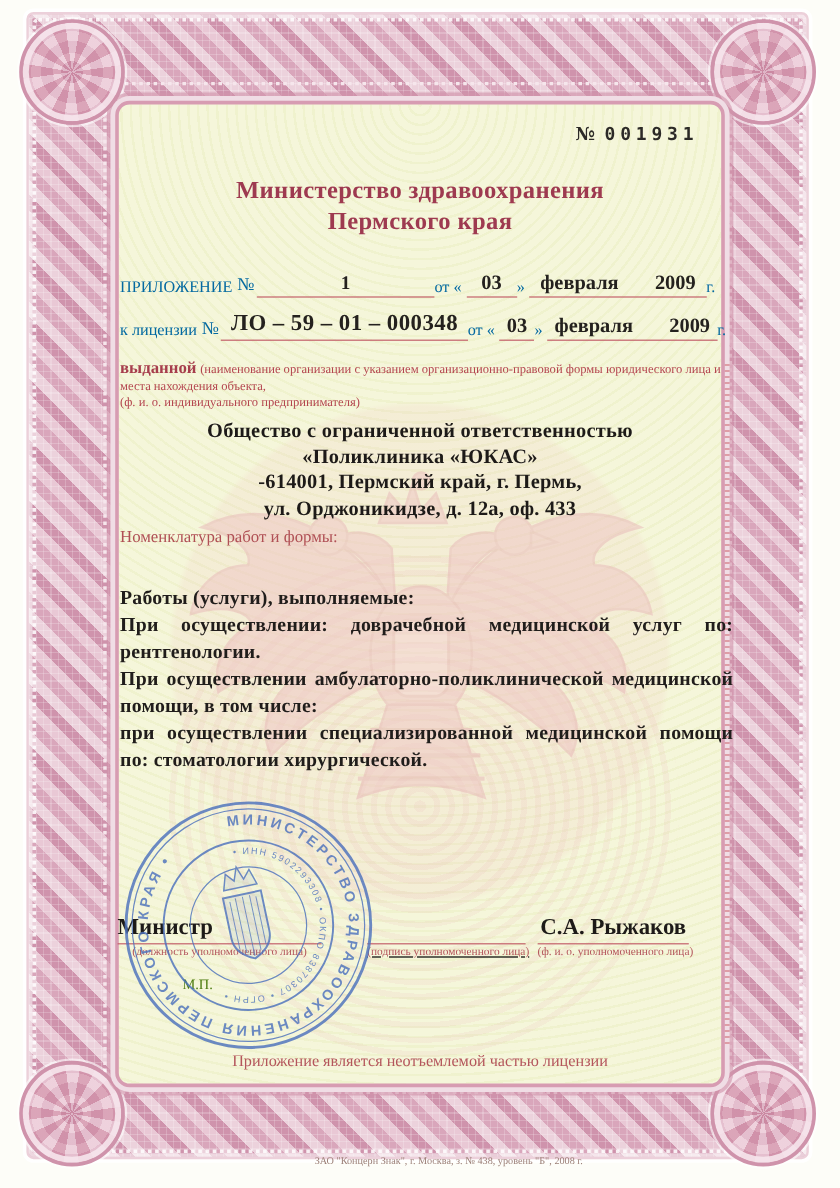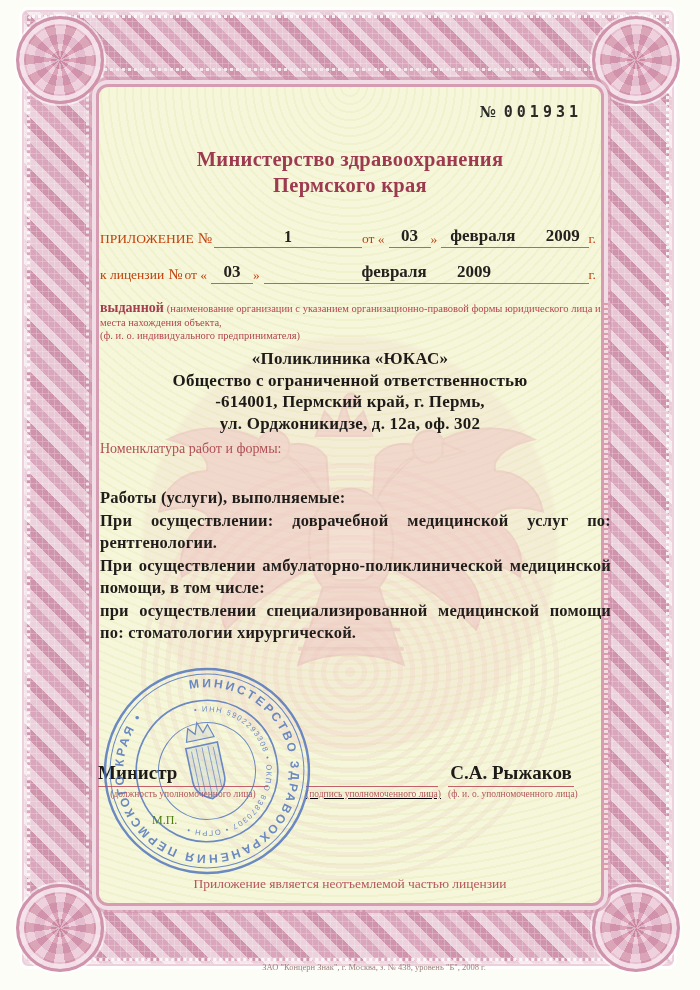--- a/index.html
+++ b/index.html
@@ -63,21 +63,21 @@
   .serial { top:103px; right:118px; font-family:"DejaVu Sans Mono", monospace; font-size:15px; font-weight:bold;
             letter-spacing:4px; color:#2c2a27; }
   .serial .numero { font-family:"DejaVu Serif", serif; margin-right:8px; letter-spacing:0; }
 
   .title { top:146px; left:96px; right:96px; text-align:center; color:#9e3a50; font-weight:bold;
            font-size:20.5px; line-height:26px; letter-spacing:.3px; }
 
   .formrows { top:215px; left:100px; right:100px; }
   .fline { display:flex; align-items:flex-end; height:33px; }
   .fline + .fline { margin-top:3px; }
-  .rlabel { color:#c2410c; font-size:13.5px; padding:0 4px 1px 0; white-space:nowrap; }
+  .rlabel { color:#0369a1; font-size:13.5px; padding:0 4px 1px 0; white-space:nowrap; }
   .rlabel.numero { font-size:15px; padding-right:2px; }
   .ufield { border-bottom:1.4px solid #c4606a; text-align:center; font-weight:bold; color:#24211e;
             padding:0 6px 1px; white-space:nowrap; }
   .f-appnum { width:148px; font-size:16px; }
   .f-day { width:42px; font-size:17px; }
   .f-date { flex:1; font-size:17px; word-spacing:26px; }
   .f-lic { font-size:19px; letter-spacing:.4px; padding:0 8px 2px; }
 
   .issued { top:301px; left:100px; right:98px; color:#b4464f; font-size:10.5px; line-height:13.5px; }
   .issued .word { font-size:14px; font-weight:bold; color:#a63d4c; margin-right:3px; }
@@ -161,38 +161,39 @@
       <span class="ufield f-appnum">1</span>
       <span class="rlabel">от «</span>
       <span class="ufield f-day">03</span>
       <span class="rlabel">»</span>
       <span class="ufield f-date">февраля 2009</span>
       <span class="rlabel">г.</span>
     </div>
     <div class="fline">
       <span class="rlabel">к лицензии</span>
       <span class="rlabel numero">№</span>
+      <span class="ufield f-lic">ЛО – 59 – 01 – 000348</span>
       <span class="rlabel">от «</span>
       <span class="ufield f-day">03</span>
       <span class="rlabel">»</span>
       <span class="ufield f-date">февраля 2009</span>
       <span class="rlabel">г.</span>
     </div>
   </div>
 
   <div class="txt issued">
     <span class="word">выданной</span><span>(наименование организации с указанием организационно-правовой формы юридического лица и места нахождения объекта,</span>
     <div>(ф. и. о. индивидуального предпринимателя)</div>
   </div>
 
   <div class="txt org">
+    <div>Общество с ограниченной ответственностью</div>
     <div>«Поликлиника «ЮКАС»</div>
-    <div>Общество с ограниченной ответственностью</div>
     <div>-614001, Пермский край, г. Пермь,</div>
-    <div>ул. Орджоникидзе, д. 12а, оф. 302</div>
+    <div>ул. Орджоникидзе, д. 12а, оф. 433</div>
   </div>
 
   <div class="txt nomen">Номенклатура работ и формы:</div>
 
   <div class="txt works">
     <p>Работы (услуги), выполняемые:</p>
     <p>При осуществлении: доврачебной медицинской услуг по: рентгенологии.</p>
     <p>При осуществлении амбулаторно-поликлинической медицинской помощи, в том числе:</p>
     <p>при осуществлении специализированной медицинской помощи по: стоматологии хирургической.</p>
   </div>

